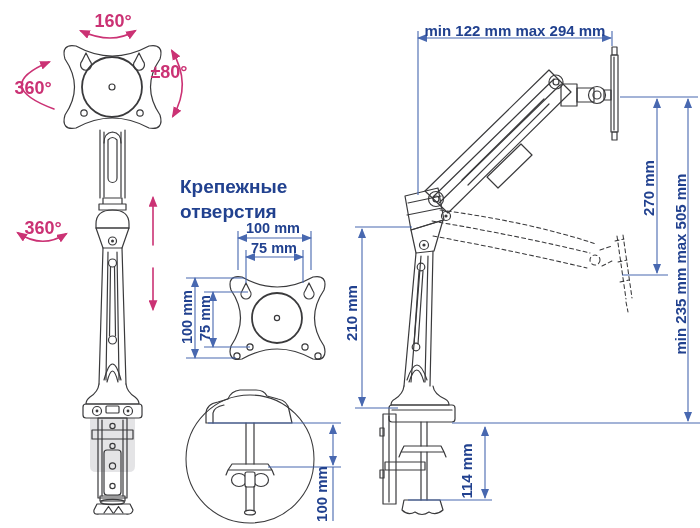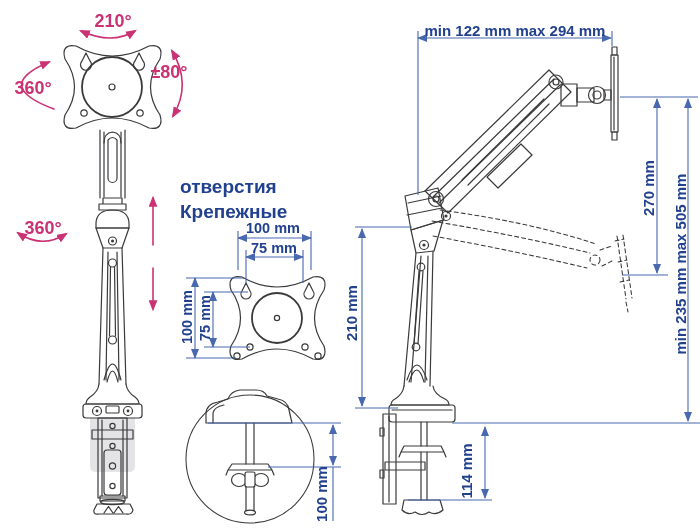--- a/index.html
+++ b/index.html
@@ -213,28 +213,28 @@
   </g>
   <g>
     <path class="sblue" d="M408,500 L492,500"></path>
     <path class="sblue" marker-start="url(#mB)" marker-end="url(#mB)" d="M485,427 L485,498"></path>
   </g>
   <g>
     <path class="sblue" d="M452,423 L700,423"></path>
   </g>
 </svg>
 
-  <div class="lb pink" style="left:113px;top:21px">210°</div>
+  <div class="lb pink" style="left:113px;top:21px">160°</div>
   <div class="lb pink" style="left:33px;top:88px">360°</div>
   <div class="lb pink" style="left:169px;top:72px">±80°</div>
   <div class="lb pink" style="left:43px;top:228px">360°</div>
 
   <div class="title" style="left:180px;top:174px">
+    <div>Крепежные</div>
     <div>отверстия</div>
-    <div>Крепежные</div>
   </div>
 
   <div class="lb blue sm" style="left:273px;top:228px">100 mm</div>
   <div class="lb blue sm" style="left:274px;top:248px">75 mm</div>
   <div class="lb blue sm rot" style="left:187px;top:317px">100 mm</div>
   <div class="lb blue sm rot" style="left:205px;top:318px">75 mm</div>
   <div class="lb blue rot" style="left:321px;top:494px">100 mm</div>
 
   <div class="lb blue" style="left:515px;top:30px">min 122 mm max 294 mm</div>
   <div class="lb blue rot" style="left:648px;top:188px">270 mm</div>

